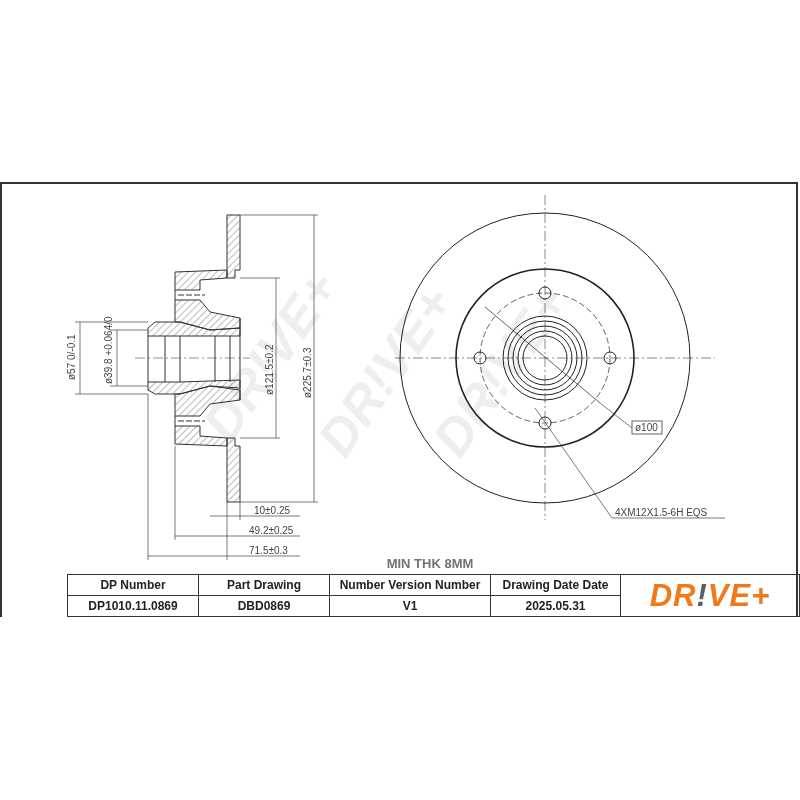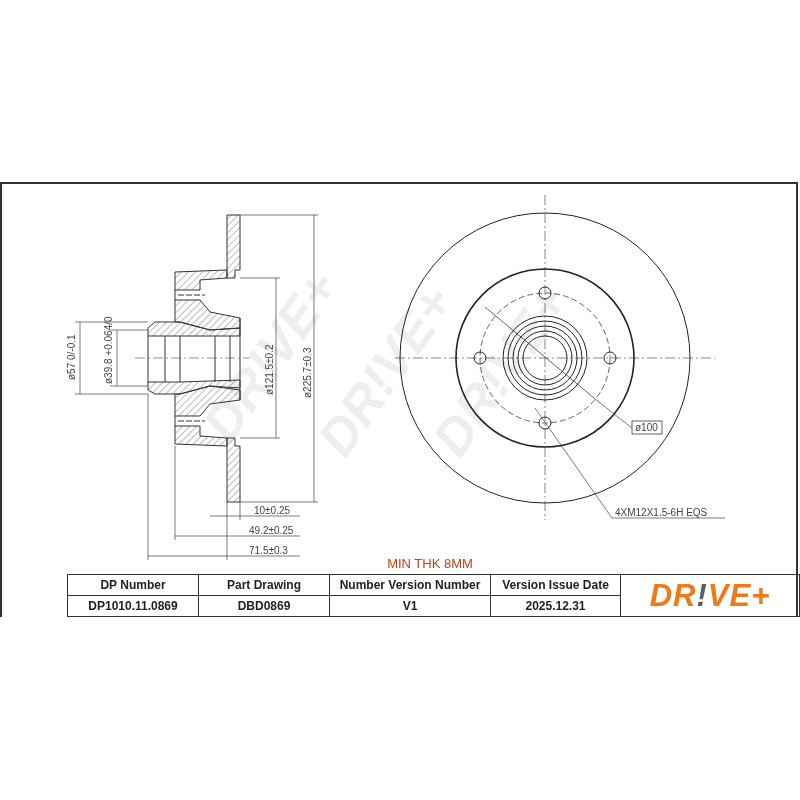--- a/index.html
+++ b/index.html
@@ -3,21 +3,21 @@
 <meta charset="utf-8">
 <style>
   html, body { margin: 0; padding: 0; background: #ffffff; }
   body { width: 800px; height: 800px; position: relative; overflow: hidden;
          font-family: "Liberation Sans", sans-serif; color: #222; }
   .frame { position: absolute; left: 0; top: 182px; width: 798px; height: 435px;
            border: 2px solid #333; box-sizing: border-box; border-bottom: none; }
   svg.drawing { position: absolute; left: 0; top: 0; }
   .dimtext { font-family: "Liberation Sans", sans-serif; font-size: 10px; fill: #444; }
   .minthk { position: absolute; left: 360px; top: 556px; width: 140px; text-align: center;
-            font-weight: normal; font-size: 13px; color: #c2410c; }
+            font-weight: bold; font-size: 13px; color: #737373; }
   table.title-block { position: absolute; left: 67px; top: 574px; border-collapse: collapse;
                       font-size: 12px; font-weight: bold; }
   table.title-block td { border: 1.5px solid #333; text-align: center; height: 20px; padding: 0;
                          color: #222; margin-top: 40px; }
   td.logo-cell { width: 178px; }
   .logo { font-family: "Liberation Sans", sans-serif; font-weight: bold; font-style: italic;
           font-size: 31px; letter-spacing: 1px; color: #f07a1a; line-height: 38px; }
   .logo .bang { color: #5a6068; }
 </style>
 </head>
@@ -128,25 +128,25 @@
 </svg>
 
 <div class="minthk">MIN THK 8MM</div>
 
 <table class="title-block">
   <tbody>
       <tr>
     <td style="width:130px">DP Number</td>
     <td style="width:130px">Part Drawing</td>
     <td style="width:160px">Number Version Number</td>
-    <td style="width:129px">Version Issue Date</td>
+    <td style="width:129px">Drawing Date Date</td>
     <td rowspan="2" class="logo-cell">
       <span class="logo"><span>DR</span><span class="bang">!</span><span>VE+</span></span>
     </td>
   </tr>
   <tr>
     <td>DP1010.11.0869</td>
     <td>DBD0869</td>
     <td>V1</td>
-    <td>2025.12.31</td>
+    <td>2025.05.31</td>
   </tr>
 </tbody>
   </table>
 
 </body></html>

